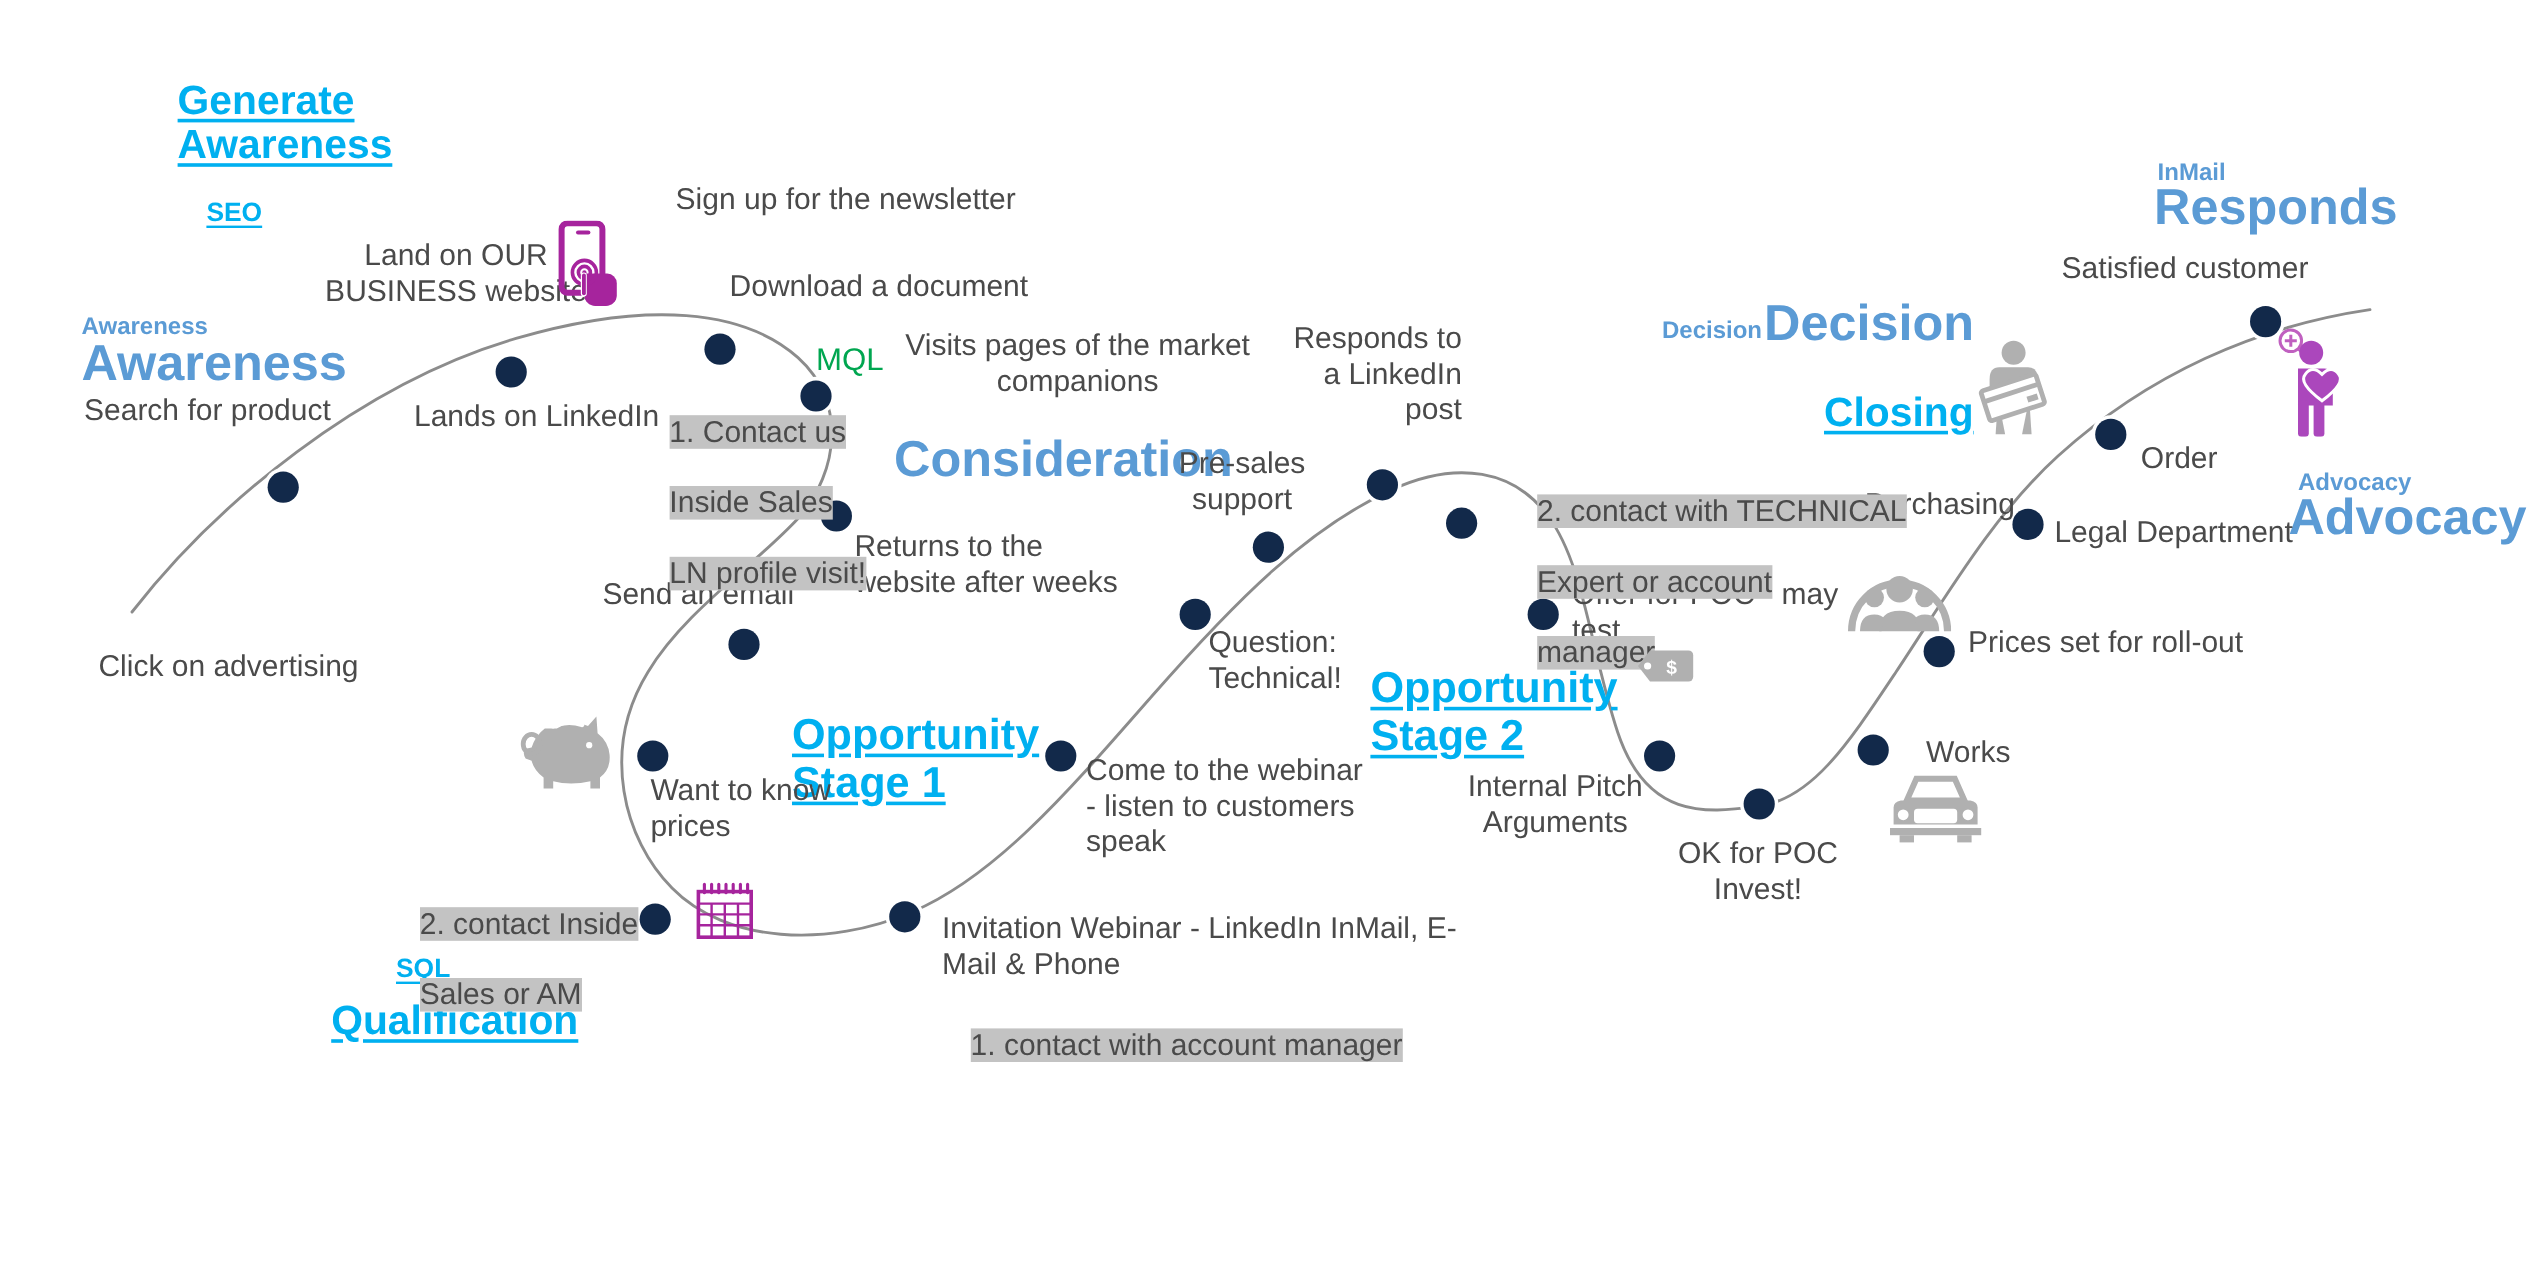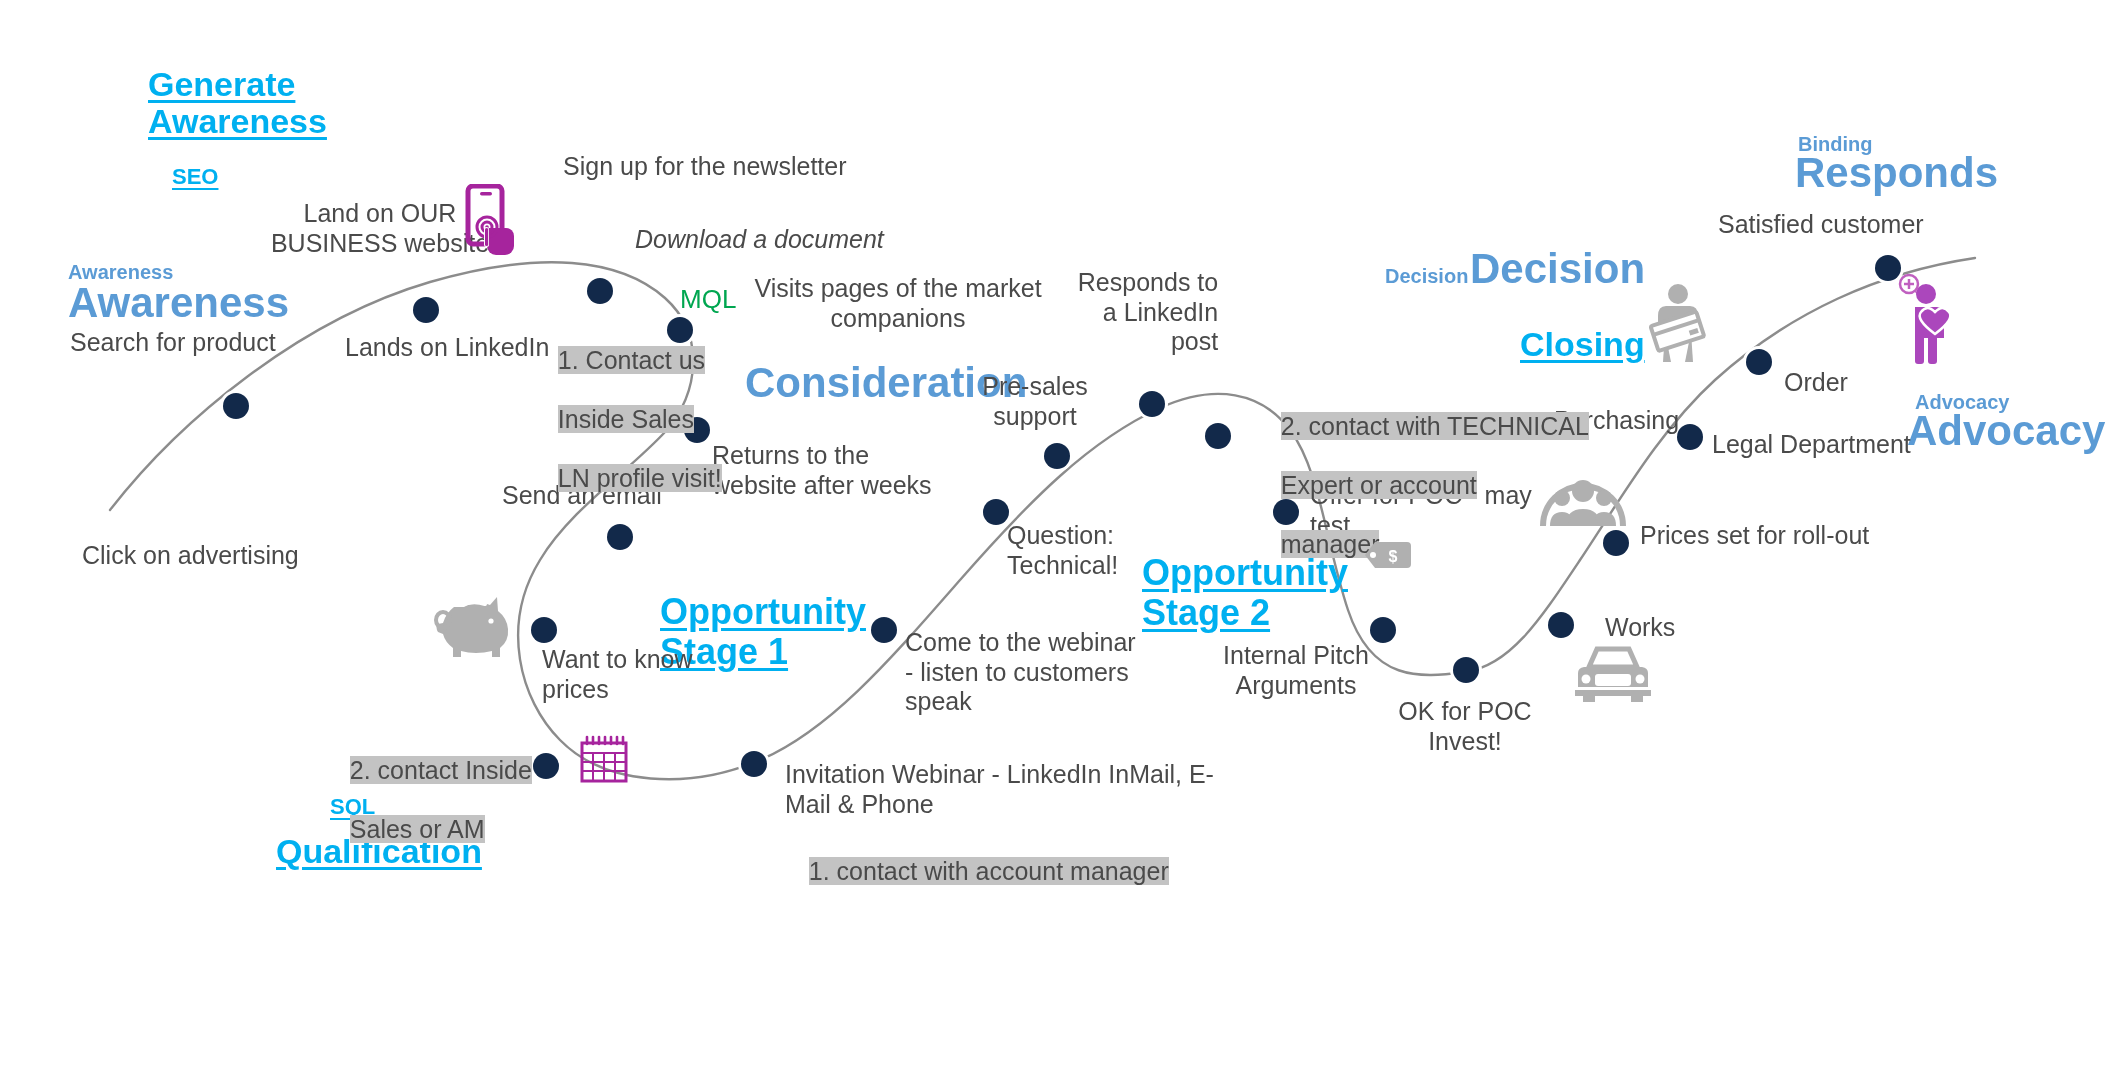--- a/index.html
+++ b/index.html
@@ -78,21 +78,21 @@
   <div class="node" style="left:1888px;top:268px;"></div>
 
   <div class="phase phase-small" style="left:68px;top:262px;">Awareness</div>
   <div class="phase phase-big" style="left:68px;top:282px;">Awareness</div>
 
   <div class="phase phase-big" style="left:745px;top:362px;">Consideration</div>
 
   <div class="phase phase-small" style="left:1385px;top:266px;">Decision</div>
   <div class="phase phase-big" style="left:1470px;top:248px;">Decision</div>
 
-  <div class="phase phase-small" style="left:1798px;top:134px;">Binding</div>
+  <div class="phase phase-small" style="left:1798px;top:134px;">InMail</div>
   <div class="phase phase-big" style="left:1795px;top:152px;">Responds</div>
 
   <div class="phase phase-small" style="left:1915px;top:392px;">Advocacy</div>
   <div class="phase phase-big" style="left:1907px;top:410px;">Advocacy</div>
 
   <div class="stage-link sl-lg" style="left:116px;top:66px;margin-left:32px;">Generate
 Awareness</div>
   <div class="stage-link sl-sm" style="left:172px;top:165px;">SEO</div>
   <div class="stage-link sl-xl" style="left:660px;top:592px;">Opportunity
 Stage 1</div>
@@ -103,21 +103,21 @@
   <div class="stage-link sl-lg" style="left:1520px;top:326px;">Closing</div>
 
   <div class="mql" style="left:680px;top:284px;">MQL</div>
 
   <div class="lbl" style="left:70px;top:328px;">Search for product</div>
   <div class="lbl" style="left:82px;top:541px;">Click on advertising</div>
   <div class="lbl" style="left:345px;top:333px;">Lands on LinkedIn</div>
   <div class="lbl c" style="left:380px;top:199px;text-align:center;">Land on OUR
 BUSINESS website</div>
   <div class="lbl" style="left:563px;top:152px;">Sign up for the newsletter</div>
-  <div class="lbl" style="left:635px;top:225px;font-style:italic;">Download a document</div>
+  <div class="lbl" style="left:608px;top:225px;">Download a document</div>
   <div class="lbl c" style="left:898px;top:274px;text-align:center;">Visits pages of the market
 companions</div>
   <div class="lbl" style="left:502px;top:481px;">Send an email</div>
   <div class="lbl" style="left:712px;top:441px;">Returns to the
 website after weeks</div>
   <div class="lbl" style="left:542px;top:645px;">Want to know
 prices</div>
   <div class="lbl" style="left:905px;top:628px;">Come to the webinar
 - listen to customers
 speak</div>

